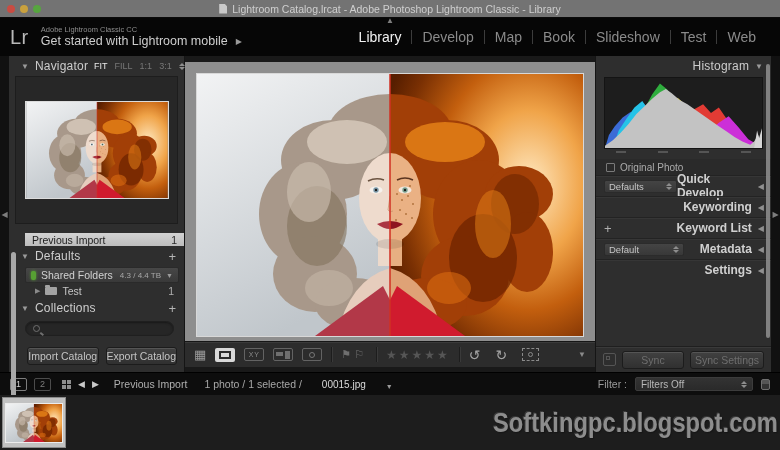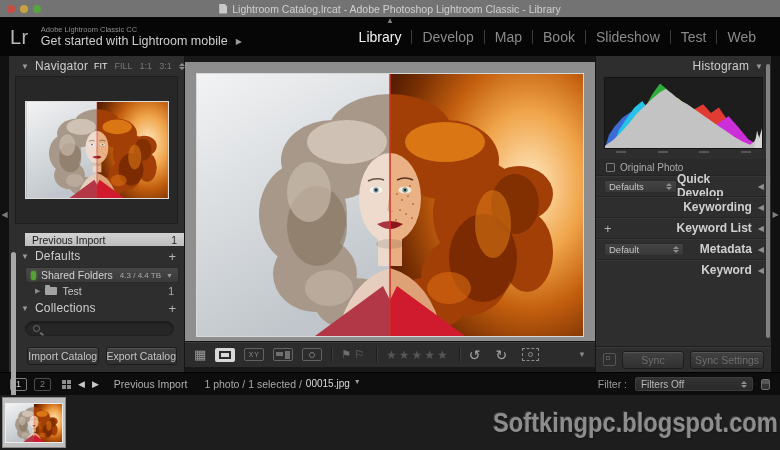--- a/index.html
+++ b/index.html
@@ -115,21 +115,21 @@
   .scrollbar-right{position:absolute;right:1px;top:8px;width:4px;height:274px;background:#8f8f8f;border-radius:2px;opacity:.85}
 
   
   .strip-bar{height:23px;background:#0d0d0d;border-top:1px solid #000;display:flex;align-items:center;padding:0 10px;gap:7px}
   .win-btn{width:17px;height:13px;border:1px solid #7d7d7d;border-radius:2px;color:#d0d0d0;font-size:9px;display:flex;align-items:center;justify-content:center}
   .win-btn.dim{border-color:#4c4c4c;color:#7d7d7d}
   .f-grid{display:grid;grid-template-columns:4px 4px;grid-template-rows:4px 4px;gap:1px;margin-left:4px}
   .f-grid i{background:#8d8d8d}
   .f-arrow{color:#c9c9c9;font-size:9px}
   .src-label{font-size:10.5px;color:#b0b0b0;margin-left:8px}
-  .status-group{display:flex;align-items:flex-start;gap:4px;margin-left:10px}
+  .status-group{display:flex;align-items:flex-end;gap:20px;margin-left:10px}
   .status-text{font-size:10.5px;color:#a8a8a8}
   .file-name{font-size:10px;color:#dadada}
   .file-caret{font-size:7px;color:#9a9a9a}
   .filter-group{margin-left:auto;display:flex;align-items:center;gap:8px}
   .filter-label{font-size:10.5px;color:#9a9a9a}
   .filter-dd{width:118px;height:14px;border-radius:2px;background:linear-gradient(#333,#2a2a2a);border:1px solid #3c3c3c;display:flex;align-items:center;justify-content:space-between;padding:0 5px;font-size:10px;color:#b8b8b8}
   .lock-ico{width:9px;height:11px;border:1px solid #6f6f6f;border-radius:2px;background:linear-gradient(#555 0 4px,#333 4px)}
 
   
   .filmstrip{height:55px;background:#1d1d1d;position:relative;display:flex;align-items:center;padding:2px}
@@ -430,21 +430,21 @@
           <span>Default</span>
           <span class="spin">
               <i class="up"></i>
               <i class="dn"></i>
             </span>
         </span>
         <span class="rp-label">Metadata</span>
         <span class="tri-left">◀</span>
       </div>
       <div class="rp-row">
-        <span class="rp-label">Keyword</span>
+        <span class="rp-label">Settings</span>
         <span class="tri-left">◀</span>
       </div>
       <div class="sync-row">
         <span class="sync-ico"></span>
         <span class="btn dim sync">Sync</span>
         <span class="btn dim syncset">Sync Settings</span>
       </div>
       <div class="scrollbar-right"></div>
     </aside>
 

